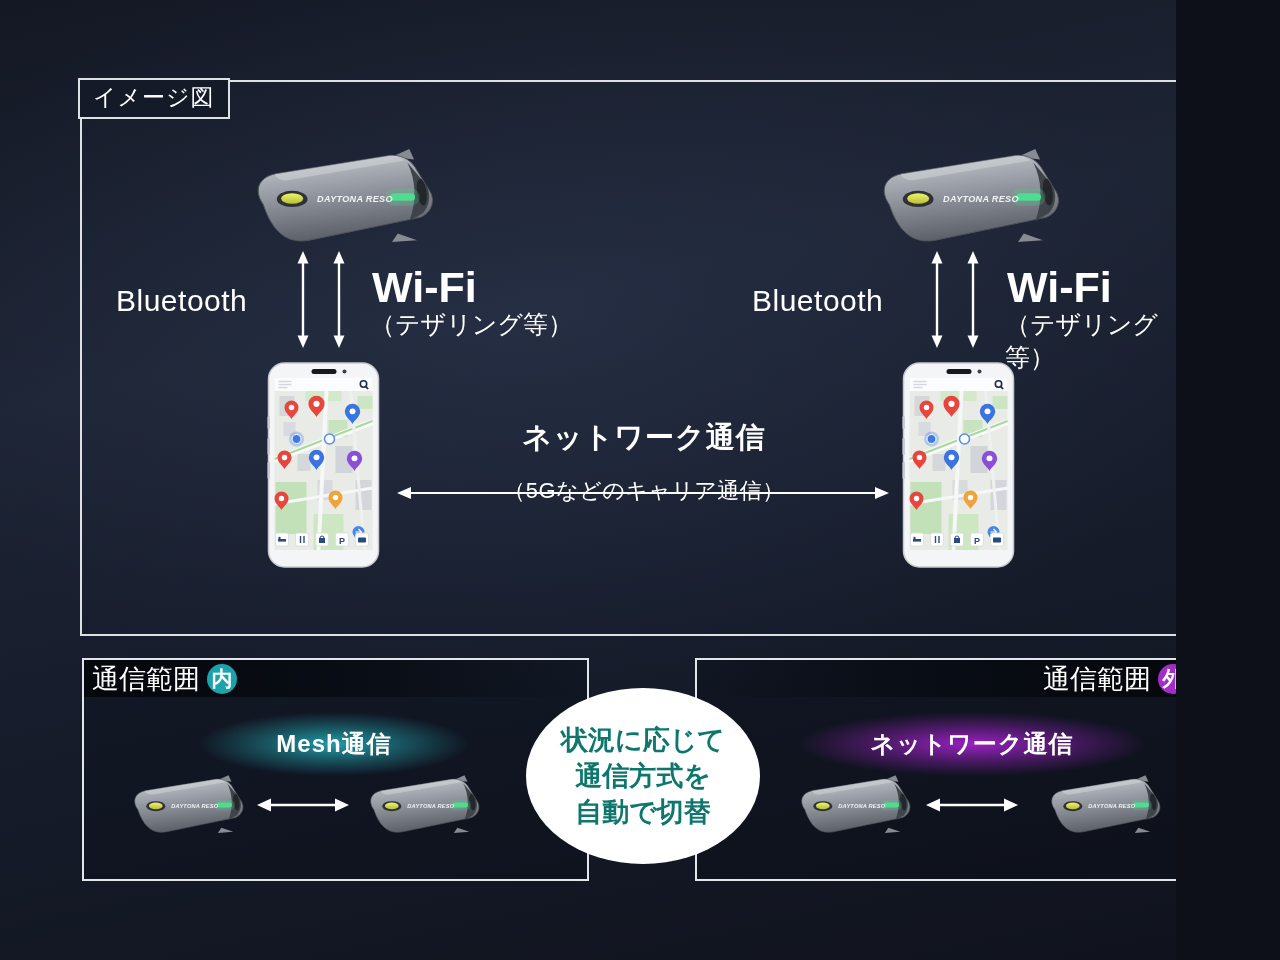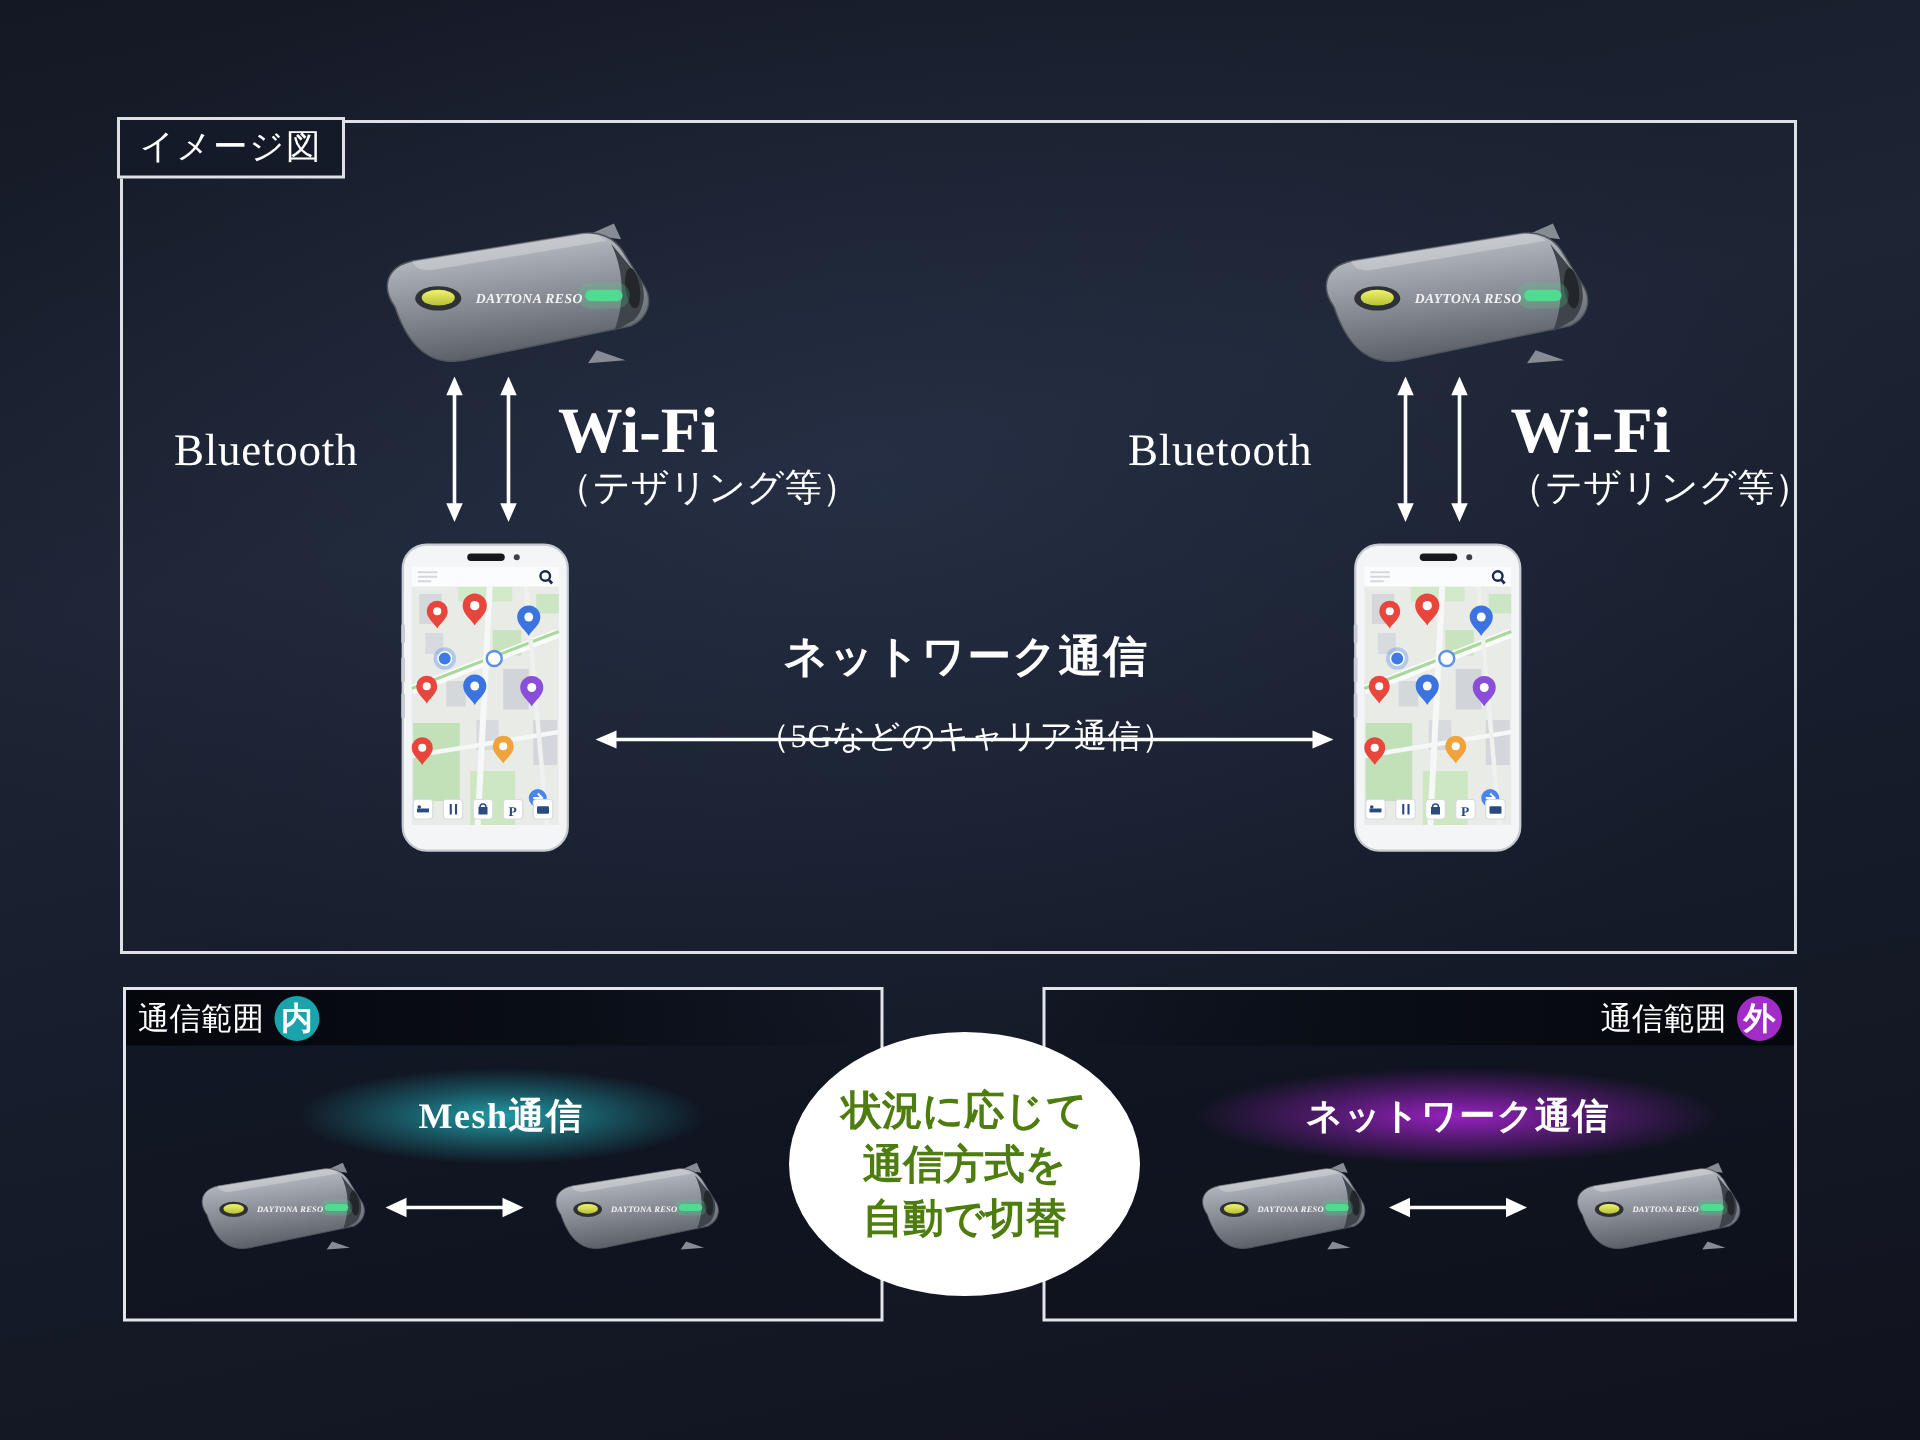--- a/index.html
+++ b/index.html
@@ -1,18 +1,18 @@
 <!DOCTYPE html>
 <html><head>
 <meta charset="utf-8">
 <style>
   html,body{margin:0;padding:0;background:#0d1019;}
   .stage{
-    position:relative;width:1280px;height:960px;overflow:hidden;
-    font-family:Liberation Serif, serif;color:#fff;
+    position:relative;width:1176px;height:960px;overflow:hidden;
+    font-family:Liberation Sans, sans-serif;color:#fff;
     background:
       radial-gradient(1100px 620px at 46% 34%, rgba(70,88,128,0.20), rgba(0,0,0,0) 62%),
       linear-gradient(168deg,#141824 0%,#1d2434 34%,#171d2c 58%,#10131d 100%);
   }
   .abs{position:absolute;}
   
   .main-box{left:80px;top:80px;width:1118px;height:556px;border:2px solid #dde1e6;box-sizing:border-box;}
   .image-label{
     left:78px;top:78px;border:2px solid #dde1e6;background:#141a27;
     padding:2px 13px 4px 13px;font-size:23px;letter-spacing:1px;z-index:3;
@@ -26,38 +26,38 @@
   
   .range-box{top:658px;width:507px;height:223px;border:2px solid #e2e5ea;box-sizing:border-box;background:rgba(5,8,14,0.25);}
   .range-box.right{left:695px;width:503px;}
   .range-box.left{left:82px;}
   .range-header{
     position:absolute;left:0;top:0;width:100%;height:37px;
     display:flex;align-items:center;gap:7px;padding:0 8px;box-sizing:border-box;
   }
   .range-header.hleft{background:linear-gradient(90deg,#04070c 0%,#090d15 55%,rgba(9,13,21,0) 100%);}
   .range-header.hright{justify-content:flex-end;background:linear-gradient(270deg,#04070c 0%,#090d15 55%,rgba(9,13,21,0) 100%);}
-  .range-title{font-size:21px;font-weight:500;}
+  .range-title{font-size:27px;font-weight:500;}
   .badge{
     width:30px;height:30px;border-radius:50%;display:flex;align-items:center;justify-content:center;
     font-size:21px;font-weight:700;color:#fff;
   }
   .badge.teal{background:#1ba3ab;}
   .badge.purple{background:#a22cc8;}
   .glow-label{
     position:absolute;display:flex;align-items:center;justify-content:center;
     font-size:24px;font-weight:700;letter-spacing:1px;color:#fff;
   }
   .glow-teal{background:radial-gradient(closest-side,rgba(34,162,172,0.95) 0%,rgba(34,162,172,0.40) 55%,rgba(34,162,172,0) 100%);}
   .glow-purple{background:radial-gradient(closest-side,rgba(158,34,200,0.95) 0%,rgba(158,34,200,0.40) 55%,rgba(158,34,200,0) 100%);}
   
   .switch-ellipse{
     left:526px;top:688px;width:234px;height:176px;border-radius:50%;background:#ffffff;z-index:6;
     display:flex;flex-direction:column;align-items:center;justify-content:center;
-    color:#4d7c0f;font-size:27px;font-weight:600;line-height:36px;text-align:center;
+    color:#0f766e;font-size:27px;font-weight:600;line-height:36px;text-align:center;
   }
   svg{display:block;}
 </style>
 </head>
 <body>
 
 <div class="stage">
 
   <svg width="0" height="0" style="position:absolute" aria-hidden="true">
     <defs>

